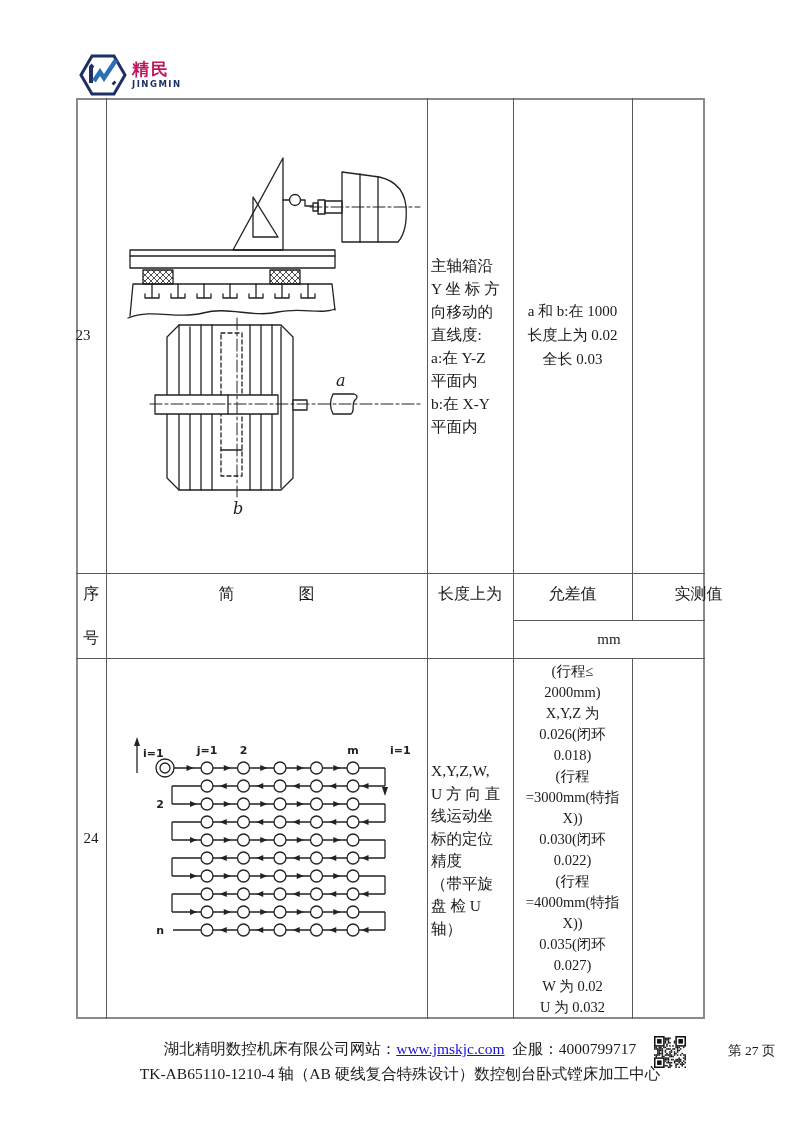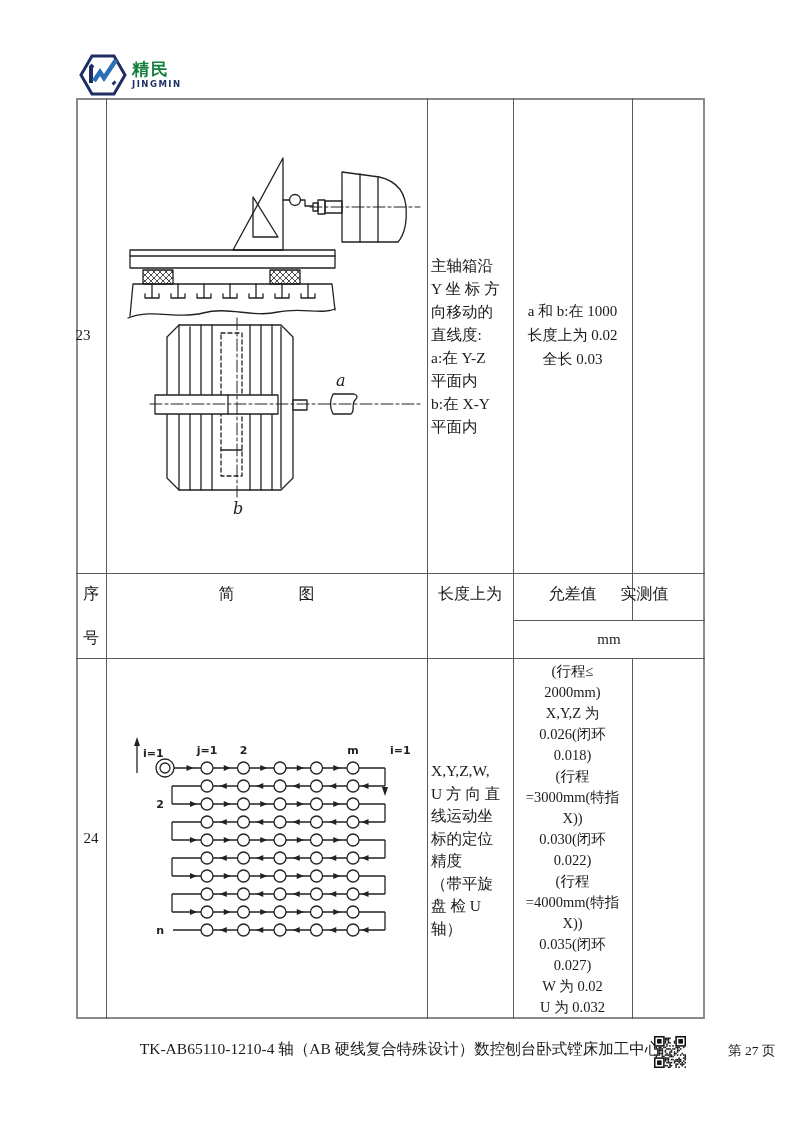--- a/index.html
+++ b/index.html
@@ -2,21 +2,21 @@
 <html><head>
 <meta charset="utf-8">
 <style>
   html,body{margin:0;padding:0;background:#e8e8e8;}
   .page{position:relative;width:800px;height:1131px;background:#ffffff;margin:0 auto;
         font-family:"Liberation Serif","DejaVu Serif",serif;color:#1a1a1a;overflow:hidden;}
   
   .logo{position:absolute;left:78px;top:52px;display:flex;align-items:center;}
   .logo-txt{margin-left:4px;line-height:1;}
   .logo-cn{font-family:"DejaVu Sans","Liberation Sans",sans-serif;font-weight:bold;
-           font-size:17px;color:#15803d;letter-spacing:2px;}
+           font-size:17px;color:#be185d;letter-spacing:2px;}
   .logo-en{font-family:"DejaVu Sans","Liberation Sans",sans-serif;font-weight:bold;
            font-size:8.5px;color:#1e2f63;letter-spacing:1.5px;margin-top:2px;}
   
   .tbl{position:absolute;left:76px;top:98px;width:629px;height:921px;border:2px solid #8a8a8a;box-sizing:border-box;}
   .vline,.hline{position:absolute;background:#5a5a5a;}
   .vline{width:1.4px;}
   .hline{height:1.4px;}
   
   .cell{position:absolute;box-sizing:border-box;}
   .seq{display:flex;align-items:center;justify-content:center;font-size:15px;}
@@ -136,21 +136,21 @@
   <div class="cell" style="left:632px;top:98px;width:73px;height:475px;"></div>
 
   <div class="cell hcell" style="left:76px;top:580px;width:30px;height:28px;">序</div>
   <div class="cell hcell" style="left:76px;top:624px;width:30px;height:28px;">号</div>
   <div class="cell hcell" style="left:106px;top:580px;width:321px;height:28px;gap:64px;">
     <span>简</span>
     <span>图</span>
   </div>
   <div class="cell hcell" style="left:427px;top:580px;width:86px;height:28px;">长度上为</div>
   <div class="cell hcell" style="left:513px;top:580px;width:119px;height:28px;">允差值</div>
-  <div class="cell hcell" style="left:598px;top:580px;width:93px;height:28px;">实测值</div>
+  <div class="cell hcell" style="left:652px;top:580px;width:93px;height:28px;">实测值</div>
   <div class="cell hcell" style="left:513px;top:622px;width:192px;height:34px;font-size:15px;font-family:Liberation Serif, serif;">mm</div>
 
   <div class="cell seq" style="left:76px;top:658px;width:30px;height:361px;">24</div>
 
   <svg id="grid24" class="cell" style="left:106px;top:658px;" width="321" height="361" viewBox="0 0 321 361">
       <line x1="68" y1="110" x2="279" y2="110" stroke="#222" stroke-width="1.3"></line>
       <line x1="66" y1="128" x2="279" y2="128" stroke="#222" stroke-width="1.3"></line>
       <line x1="66" y1="146" x2="279" y2="146" stroke="#222" stroke-width="1.3"></line>
       <line x1="66" y1="164" x2="279" y2="164" stroke="#222" stroke-width="1.3"></line>
       <line x1="66" y1="182" x2="279" y2="182" stroke="#222" stroke-width="1.3"></line>
@@ -307,20 +307,24 @@
       <div>=4000mm(特指</div>
       <div>X))</div>
       <div>0.035(闭环</div>
       <div>0.027)</div>
       <div>W 为 0.02</div>
       <div>U 为 0.032</div>
     </div>
   <div class="cell" style="left:632px;top:658px;width:73px;height:361px;"></div>
 
   <div class="footer">
+    <div>
+      <span>湖北精明数控机床有限公司网站：</span><a class="weblink" href="#">www.jmskjc.com</a>&nbsp;
+      <span>企服：</span><span>4000799717</span>
+    </div>
     <div>TK-AB65110-1210-4 轴（AB 硬线复合特殊设计）数控刨台卧式镗床加工中心</div>
   </div>
   <svg id="qr" class="qr" width="32" height="32" viewBox="0 0 32 32">
       <rect x="0" y="0" width="32" height="32" fill="#fff"></rect>
       <rect x="10.666666666666666" y="1.5238095238095237" width="1.5238095238095237" height="1.5238095238095237" fill="#111"></rect>
       <rect x="12.19047619047619" y="1.5238095238095237" width="1.5238095238095237" height="1.5238095238095237" fill="#111"></rect>
       <rect x="13.714285714285714" y="1.5238095238095237" width="1.5238095238095237" height="1.5238095238095237" fill="#111"></rect>
       <rect x="15.238095238095237" y="1.5238095238095237" width="1.5238095238095237" height="1.5238095238095237" fill="#111"></rect>
       <rect x="10.666666666666666" y="3.0476190476190474" width="1.5238095238095237" height="1.5238095238095237" fill="#111"></rect>
       <rect x="12.19047619047619" y="3.0476190476190474" width="1.5238095238095237" height="1.5238095238095237" fill="#111"></rect>

